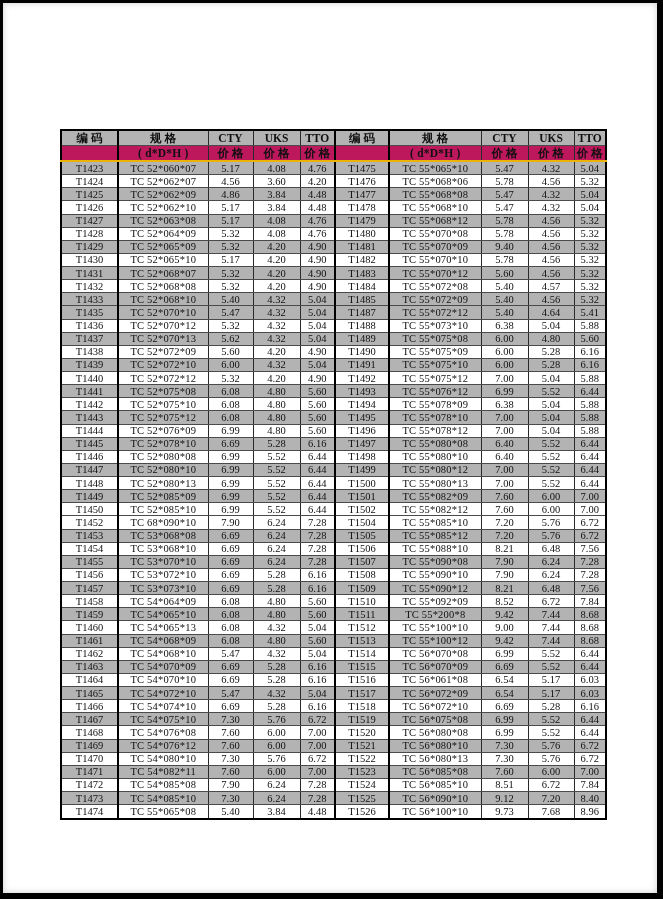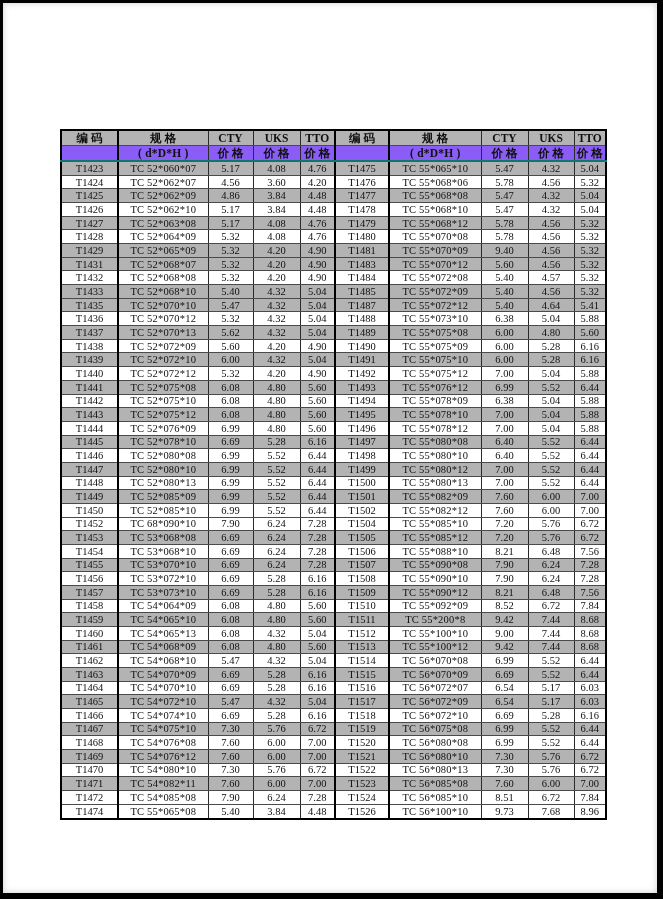--- a/index.html
+++ b/index.html
@@ -10,21 +10,21 @@
     box-shadow:inset 0 0 6px rgba(120,120,120,.35);pointer-events:none;}
   .title{position:absolute;left:59px;top:115px;font-size:18px;font-weight:bold;color:#8b5cf6;letter-spacing:.5px;margin-top:29px;}
   .tbl-wrap{position:absolute;left:57px;top:126px;}
   table{border-collapse:collapse;table-layout:fixed;width:545px;height:691px;
     border:2px solid #000;font-size:10.5px;color:#101010;}
   th,td{padding:0;text-align:center;vertical-align:middle;overflow:hidden;white-space:nowrap;
     border-top:1px solid #4a4a4a;border-bottom:1px solid #4a4a4a;
     border-left:1px solid #2a2a2a;border-right:1px solid #2a2a2a;line-height:1.05;}
   thead th{font-size:11.5px;font-weight:bold;height:14px;}
   thead tr.hdr-top th{background:#b3b3b3;}
-  thead tr.hdr-sub th{background:#8b5cf6;border-bottom:2px solid #0f766e;}
+  thead tr.hdr-sub th{background:#be185d;border-bottom:2px solid #eab308;}
   tr.shade td{background:#b3b3b3;}
   td.c-spec,th.c-spec{letter-spacing:.2px;}
   .c-half-start{border-left:2px solid #000 !important;}
   .c-spec{border-left:2px solid #000 !important;}
 </style>
 </head>
 <body>
 
 <div class="frame">
   <div class="sheet">
@@ -149,20 +149,32 @@
               <td class="c-spec">TC 52*065*09</td>
               <td>5.32</td>
               <td>4.20</td>
               <td>4.90</td>
               <td class="c-half-start">T1481</td>
               <td class="c-spec">TC 55*070*09</td>
               <td>9.40</td>
               <td>4.56</td>
               <td>5.32</td>
             </tr>
+            <tr>
+              <td class="c-half-start">T1430</td>
+              <td class="c-spec">TC 52*065*10</td>
+              <td>5.17</td>
+              <td>4.20</td>
+              <td>4.90</td>
+              <td class="c-half-start">T1482</td>
+              <td class="c-spec">TC 55*070*10</td>
+              <td>5.78</td>
+              <td>4.56</td>
+              <td>5.32</td>
+            </tr>
             <tr class="shade">
               <td class="c-half-start">T1431</td>
               <td class="c-spec">TC 52*068*07</td>
               <td>5.32</td>
               <td>4.20</td>
               <td>4.90</td>
               <td class="c-half-start">T1483</td>
               <td class="c-spec">TC 55*070*12</td>
               <td>5.60</td>
               <td>4.56</td>
@@ -528,21 +540,21 @@
               <td>5.52</td>
               <td>6.44</td>
             </tr>
             <tr>
               <td class="c-half-start">T1464</td>
               <td class="c-spec">TC 54*070*10</td>
               <td>6.69</td>
               <td>5.28</td>
               <td>6.16</td>
               <td class="c-half-start">T1516</td>
-              <td class="c-spec">TC 56*072*07</td>
+              <td class="c-spec">TC 56*061*08</td>
               <td>6.54</td>
               <td>5.17</td>
               <td>6.03</td>
             </tr>
             <tr class="shade">
               <td class="c-half-start">T1465</td>
               <td class="c-spec">TC 54*072*10</td>
               <td>5.47</td>
               <td>4.32</td>
               <td>5.04</td>
@@ -628,20 +640,32 @@
               <td class="c-half-start">T1472</td>
               <td class="c-spec">TC 54*085*08</td>
               <td>7.90</td>
               <td>6.24</td>
               <td>7.28</td>
               <td class="c-half-start">T1524</td>
               <td class="c-spec">TC 56*085*10</td>
               <td>8.51</td>
               <td>6.72</td>
               <td>7.84</td>
+            </tr>
+            <tr class="shade">
+              <td class="c-half-start">T1473</td>
+              <td class="c-spec">TC 54*085*10</td>
+              <td>7.30</td>
+              <td>6.24</td>
+              <td>7.28</td>
+              <td class="c-half-start">T1525</td>
+              <td class="c-spec">TC 56*090*10</td>
+              <td>9.12</td>
+              <td>7.20</td>
+              <td>8.40</td>
             </tr>
             <tr>
               <td class="c-half-start">T1474</td>
               <td class="c-spec">TC 55*065*08</td>
               <td>5.40</td>
               <td>3.84</td>
               <td>4.48</td>
               <td class="c-half-start">T1526</td>
               <td class="c-spec">TC 56*100*10</td>
               <td>9.73</td>

